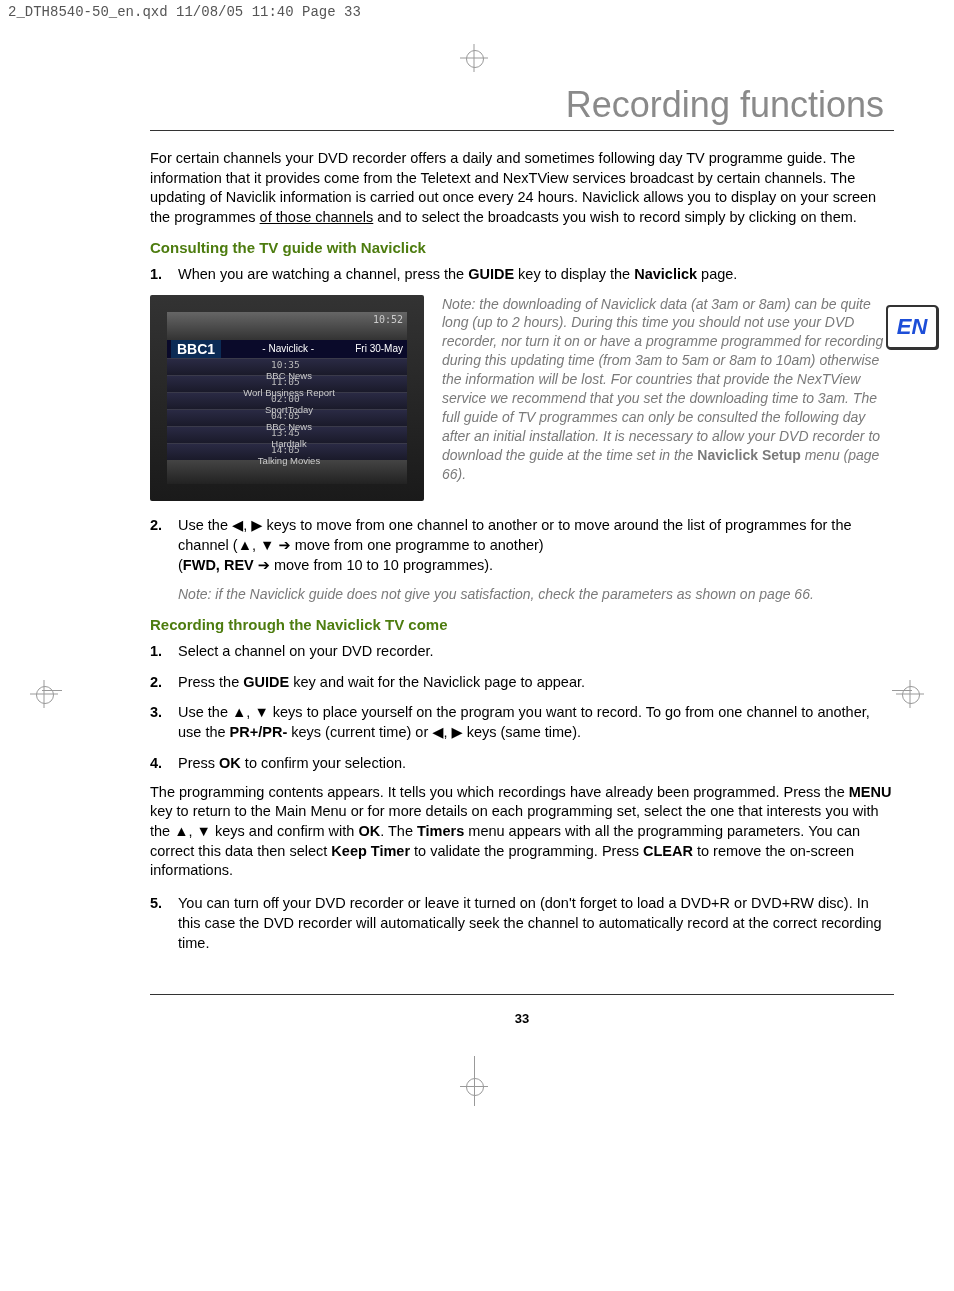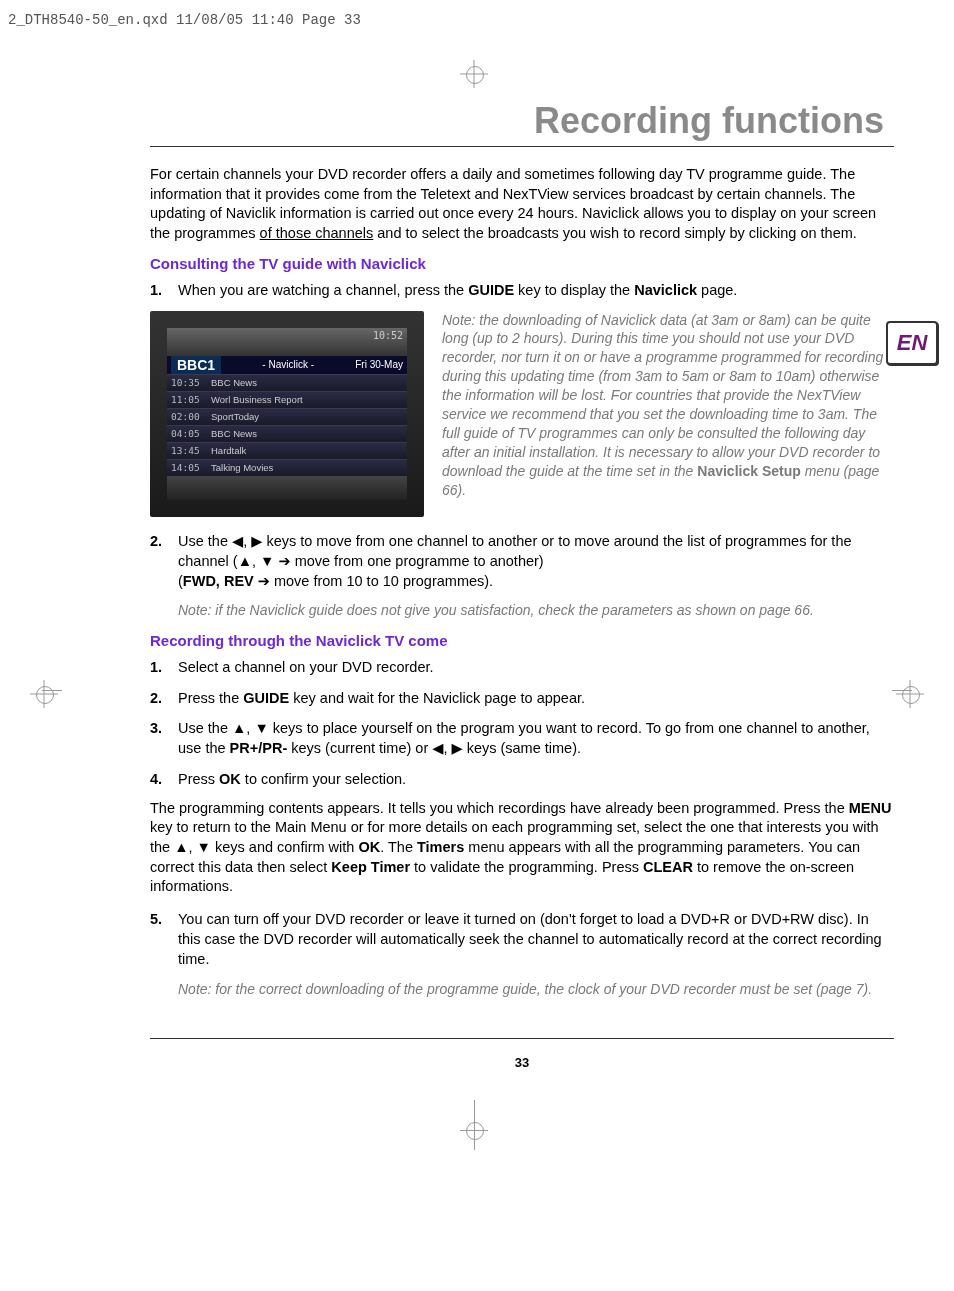--- a/index.html
+++ b/index.html
@@ -8,27 +8,27 @@
     font-family: "Gill Sans", "Gill Sans MT", "Trebuchet MS", sans-serif;
     background: #fff;
     color: #000;
     width: 954px;
     position: relative;
   }
   .print-header {
     font-family: "Courier New", monospace;
     font-size: 14px;
     color: #555;
-    padding: 12px 8px;
+    padding: 4px 8px;
   }
   .top-mark-area { height: 60px; position: relative; }
   .page-title {
     text-align: right;
     font-size: 36px;
-    font-weight: bold;
+    font-weight: normal;
     color: #8a8a8a;
     padding: 0 70px 0 0;
     margin: 0 0 4px 0;
     font-family: "Gill Sans", "Trebuchet MS", sans-serif;
   }
   .rule-area {
     margin: 0 60px 0 150px;
     border-top: 1px solid #333;
   }
   .content {
@@ -43,33 +43,33 @@
     height: 40px;
     border: 2px solid #333;
     border-radius: 4px;
     background: #fff;
     display: flex;
     align-items: center;
     justify-content: center;
     font-weight: 900;
     font-size: 22px;
     font-style: italic;
-    color: #701a75;
+    color: #1d4ed8;
     box-shadow: 1px 1px 0 #333;
   }
   h2.section {
     font-size: 18px;
     font-weight: bold;
     margin: 0 0 10px 0;
   }
   p { margin: 0 0 12px 0; font-size: 14.5px; line-height: 1.35; }
   h3.sub {
     font-size: 15px;
     font-weight: bold;
-    color: #6d28d9;
+    color: #4d7c0f;
     margin: 6px 0 8px 0;
   }
   ol.steps { list-style: none; padding: 0; margin: 0; }
   ol.steps > li {
     display: flex;
     margin-bottom: 10px;
     font-size: 14.5px;
     line-height: 1.4;
   }
   .step-num {
@@ -123,20 +123,21 @@
   .nav-header .ch { background:#0b2b55; padding:1px 6px; font-weight:bold; font-size:14px;}
   .nav-rows { }
   .nav-row {
     display: flex;
     background: linear-gradient(#2a2a44,#1a1a2a);
     border-top: 1px solid #3a3a4a;
     height: 16px;
     align-items: center;
     font-size: 9.5px;
     color: #ccc;
+    flex-direction: column;
   }
   .nav-row .t { width: 36px; padding-left: 4px; color:#bbb; font-family: monospace;}
   .nav-row .p { flex:1; padding-left: 4px; }
   .nav-bottom { height: 24px; background: linear-gradient(#444,#222); }
   .bold { font-weight: bold; }
   .page-num {
     text-align: center;
     font-weight: bold;
     font-size: 13px;
     border-top: 1px solid #333;
@@ -292,21 +293,20 @@
     <span>The programming contents appears. It tells you which recordings have already been programmed. Press the </span><span class="bold">MENU</span><span> key to return to the Main Menu or for more details on each programming set, select the one that interests you with the ▲, ▼ keys and confirm with </span><span class="bold">OK</span><span>. The </span><span class="bold">Timers</span><span> menu appears with all the programming parameters. You can correct this data then select </span><span class="bold">Keep Timer</span><span> to validate the programming. Press </span><span class="bold">CLEAR</span><span> to remove the on-screen informations.</span>
   </p>
 
   <ol class="steps">
     <li>
       <span class="step-num">5.</span>
       <span class="step-body">You can turn off your DVD recorder or leave it turned on (don't forget to load a DVD+R or DVD+RW disc). In this case the DVD recorder will automatically seek the channel to automatically record at the correct recording time.</span>
     </li>
   </ol>
 
-  <p class="italic-note" style="margin-left:28px;">Note: for the correct downloading of the programme guide, the clock of your DVD recorder must be set (page 7).</p>
 
 </div>
 
 <div class="reg-mark side-mark-l">
     <div class="reg-circle"></div>
   </div>
 <div class="side-line-l"></div>
 <div class="reg-mark side-mark-r">
     <div class="reg-circle"></div>
   </div>

